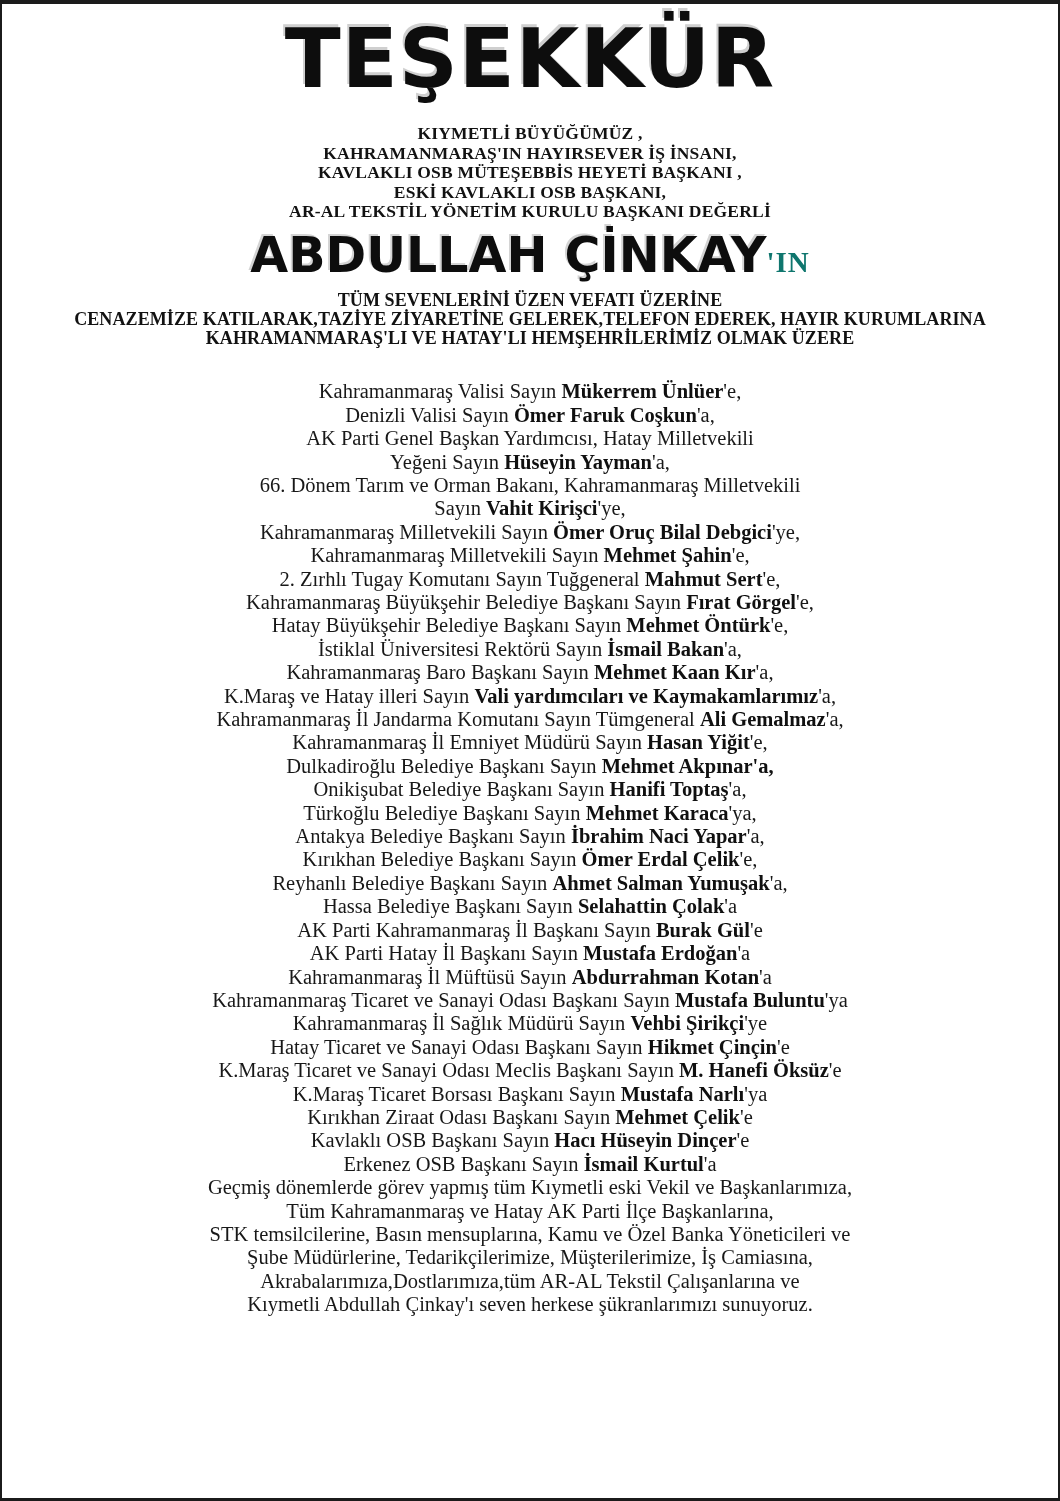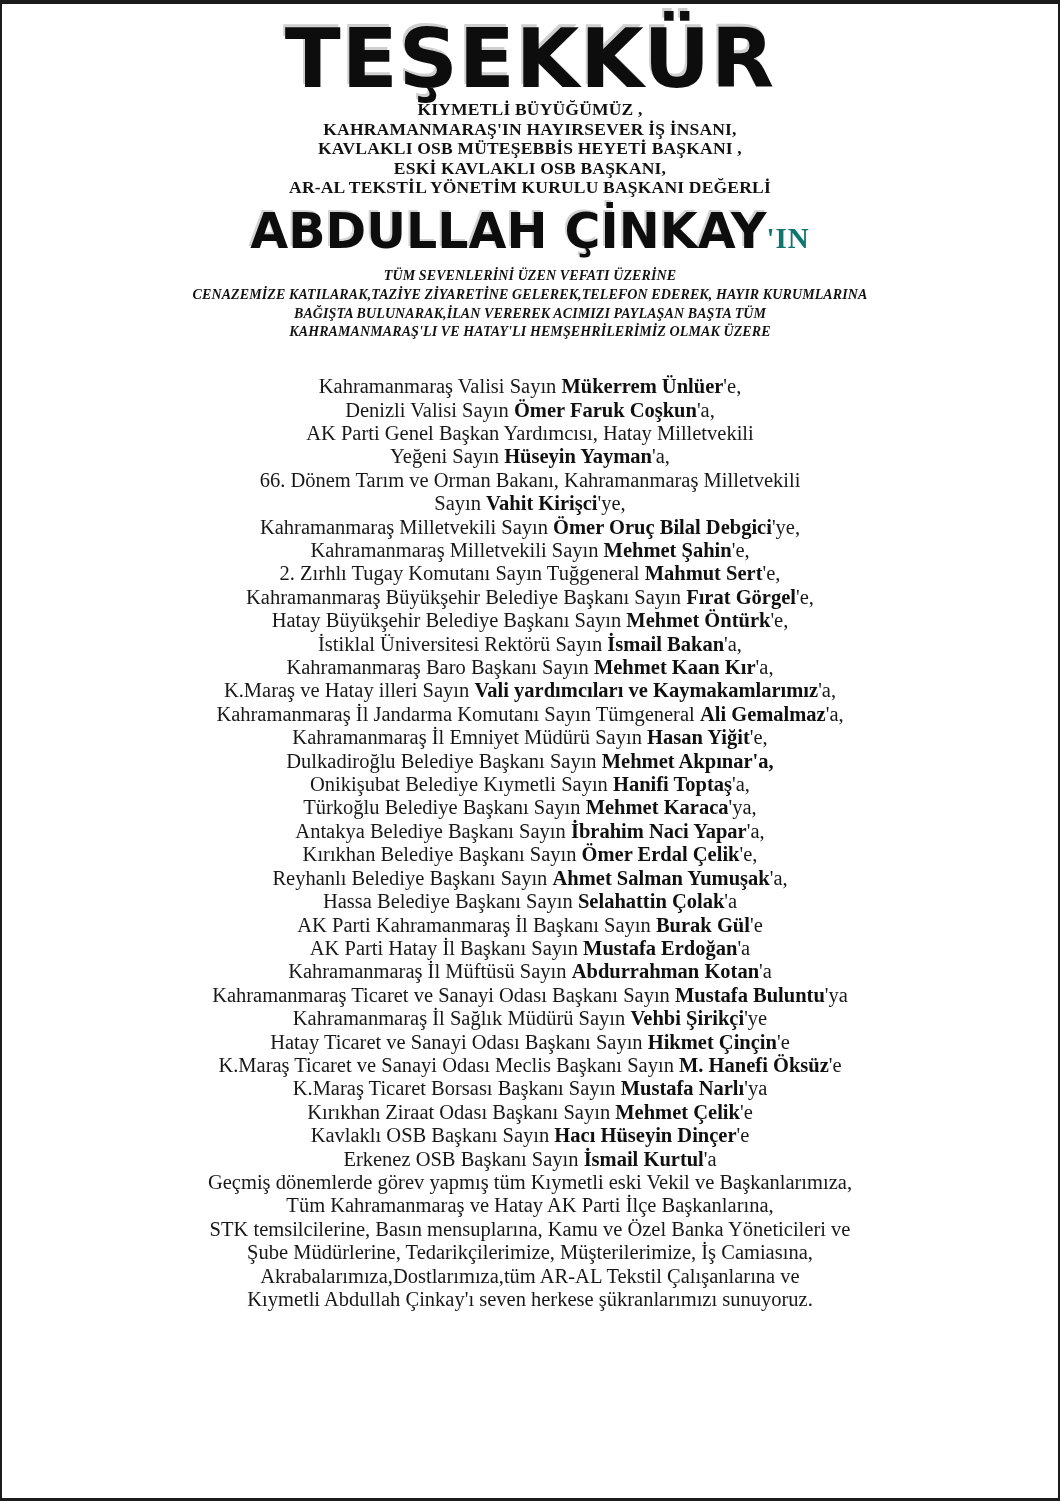--- a/index.html
+++ b/index.html
@@ -26,20 +26,21 @@
     margin: 14px 0 0 0;
     font-family: "DejaVu Sans", sans-serif;
     font-weight: bold;
     font-size: 82px;
     line-height: 1.0;
     letter-spacing: 1px;
     color: #0d0d0d;
     text-shadow: -2px -3px 0 #cfcfcf;
   }
   .intro {
+    margin-top: 24px;
   }
   .intro-line {
     font-weight: bold;
     font-size: 17.5px;
     line-height: 19.6px;
     letter-spacing: 0.2px;
     color: #121212;
   }
   .deceased {
     margin-top: 9px;
@@ -56,25 +57,24 @@
     font-weight: bold;
     letter-spacing: 1px;
     text-shadow: none;
     color: #0f766e;
   }
   .condolence {
     margin-top: 11px;
   }
   .condolence-line {
     font-weight: bold;
-    font-size: 14px;
+    font-size: 18px;
     line-height: 18.8px;
     letter-spacing: 0.1px;
     color: #121212;
-    font-style: italic;
   }
   .thanks {
     margin-top: 33px;
   }
   .thanks-line {
     font-size: 20.5px;
     line-height: 23.4px;
     color: #181818;
   }
   .thanks-line b {
@@ -114,21 +114,20 @@
   <div class="deceased">
     <span>ABDULLAH ÇİNKAY</span><span class="suffix">'IN</span>
   </div>
 
   <div class="condolence">
 
       <div class="condolence-line">TÜM SEVENLERİNİ ÜZEN VEFATI ÜZERİNE</div>
 
       <div class="condolence-line">CENAZEMİZE KATILARAK,TAZİYE ZİYARETİNE GELEREK,TELEFON EDEREK, HAYIR KURUMLARINA</div>
 
-      <div class="condolence-line">BAĞIŞTA BULUNARAK,İLAN VEREREK ACIMIZI PAYLAŞAN BAŞTA TÜM</div>
 
       <div class="condolence-line">KAHRAMANMARAŞ'LI VE HATAY'LI HEMŞEHRİLERİMİZ OLMAK ÜZERE</div>
     </div>
 
   <div class="thanks">
 
       <div class="thanks-line"><span>Kahramanmaraş Valisi Sayın </span><b>Mükerrem Ünlüer</b><span>'e,</span></div>
 
       <div class="thanks-line"><span>Denizli Valisi Sayın </span><b>Ömer Faruk Coşkun</b><span>'a,</span></div>
 
@@ -155,21 +154,21 @@
       <div class="thanks-line"><span>Kahramanmaraş Baro Başkanı Sayın </span><b>Mehmet Kaan Kır</b><span>'a,</span></div>
 
       <div class="thanks-line"><span>K.Maraş ve Hatay illeri Sayın </span><b>Vali yardımcıları ve Kaymakamlarımız</b><span>'a,</span></div>
 
       <div class="thanks-line"><span>Kahramanmaraş İl Jandarma Komutanı Sayın Tümgeneral </span><b>Ali Gemalmaz</b><span>'a,</span></div>
 
       <div class="thanks-line"><span>Kahramanmaraş İl Emniyet Müdürü Sayın </span><b>Hasan Yiğit</b><span>'e,</span></div>
 
       <div class="thanks-line"><span>Dulkadiroğlu Belediye Başkanı Sayın </span><b>Mehmet Akpınar'a,</b><span></span></div>
 
-      <div class="thanks-line"><span>Onikişubat Belediye Kıymetli Sayın </span><b>Hanifi Toptaş</b><span>'a,</span></div>
+      <div class="thanks-line"><span>Onikişubat Belediye Başkanı Sayın </span><b>Hanifi Toptaş</b><span>'a,</span></div>
 
 
       <div class="thanks-line"><span>Türkoğlu Belediye Başkanı Sayın </span><b>Mehmet Karaca</b><span>'ya,</span></div>
 
       <div class="thanks-line"><span>Antakya Belediye Başkanı Sayın </span><b>İbrahim Naci Yapar</b><span>'a,</span></div>
 
       <div class="thanks-line"><span>Kırıkhan Belediye Başkanı Sayın </span><b>Ömer Erdal Çelik</b><span>'e,</span></div>
 
       <div class="thanks-line"><span>Reyhanlı Belediye Başkanı Sayın </span><b>Ahmet Salman Yumuşak</b><span>'a,</span></div>
 

